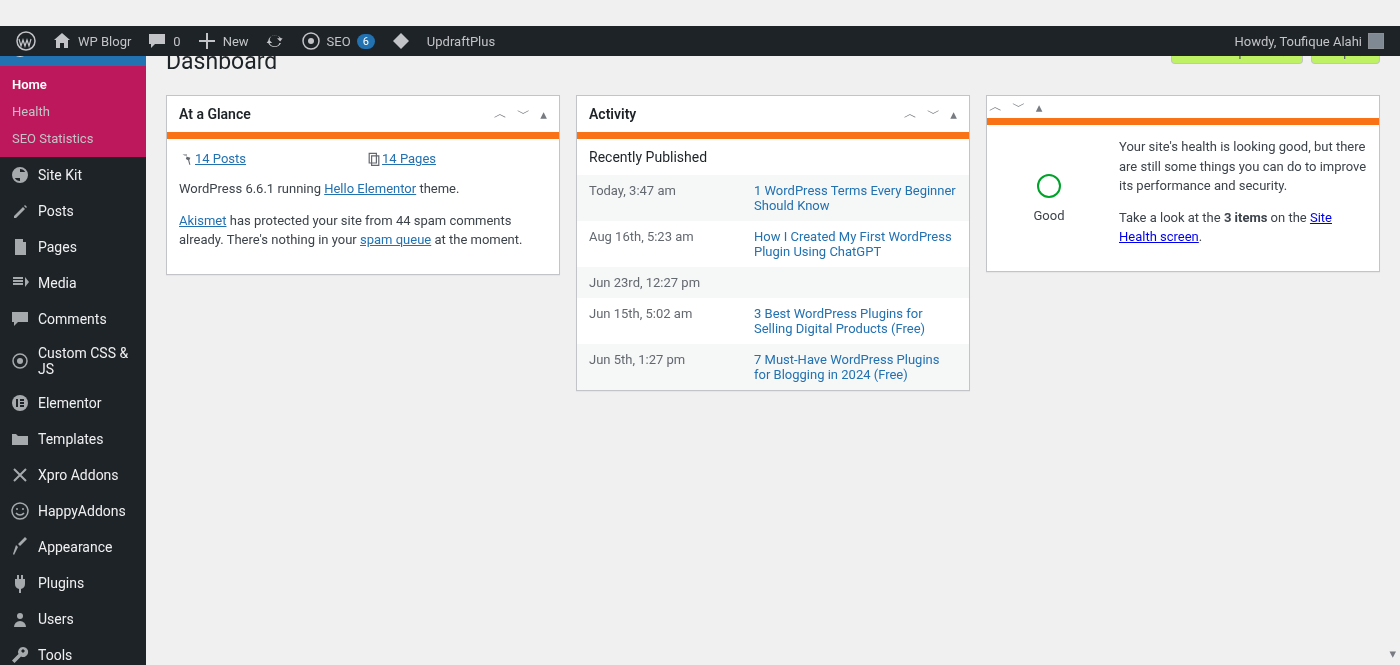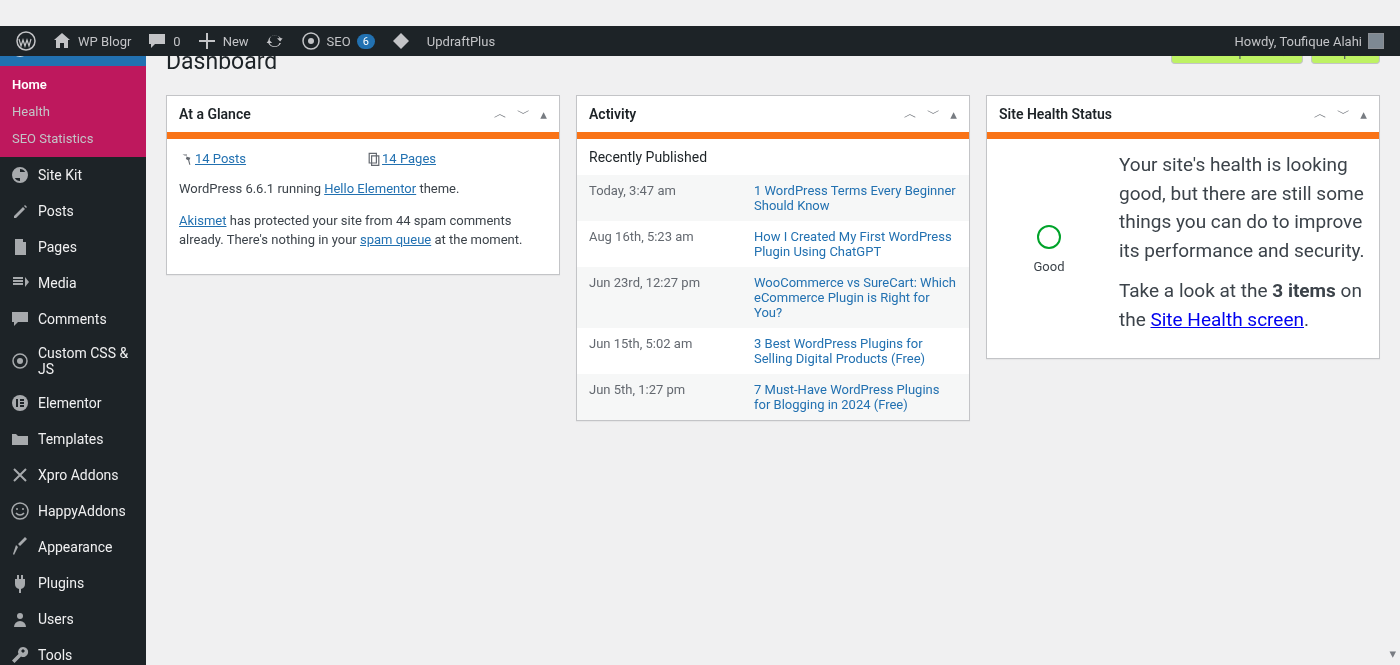--- a/index.html
+++ b/index.html
@@ -35,21 +35,21 @@
 .inside a{color:#2271b1;text-decoration:underline;}
 .activity h3{font-size:14px;font-weight:400;padding:10px 12px;color:#1d2327;}
 .act-list{list-style:none;}
 .act-list li{display:flex;padding:8px 12px;font-size:13px;}
 .act-list li:nth-child(odd){background:#f6f7f7;}
 .act-date{width:165px;color:#646970;}
 .act-title{flex:1;}
 .act-title a{color:#2271b1;text-decoration:none;}
 .health-body{display:flex;gap:20px;padding:12px;}
 .health-gauge{width:100px;display:flex;flex-direction:column;align-items:center;justify-content:center;gap:8px;}
-.health-text{flex:1;font-size:19px;line-height:1.5;}
+.health-text{flex:1;font-size:13px;line-height:1.5;}
 .health-text p{margin-bottom:12px;}
 .ico{width:20px;height:20px;flex-shrink:0;}
 .mico{width:20px;height:20px;flex-shrink:0;}
 .avatar{width:16px;height:16px;background:#7e8993;border:1px solid #8c8f94;}
 .collapse-corner{position:absolute;bottom:4px;right:4px;color:#787c82;cursor:pointer;}
 </style>
 </head>
 <body>
 
 <div id="adminbar">
@@ -272,38 +272,36 @@
           <li>
               <span class="act-date">Today, 3:47 am</span>
               <span class="act-title"><a href="#">1 WordPress Terms Every Beginner Should Know</a></span>
             </li>
           <li>
               <span class="act-date">Aug 16th, 5:23 am</span>
               <span class="act-title"><a href="#">How I Created My First WordPress Plugin Using ChatGPT</a></span>
             </li>
           <li>
               <span class="act-date">Jun 23rd, 12:27 pm</span>
-              <span class="act-title"><a href="#">WooCommerce vs SureCart: Which eCommerce Plugin is Right for You?</a></span>
             </li>
           <li>
               <span class="act-date">Jun 15th, 5:02 am</span>
               <span class="act-title"><a href="#">3 Best WordPress Plugins for Selling Digital Products (Free)</a></span>
             </li>
           <li>
               <span class="act-date">Jun 5th, 1:27 pm</span>
               <span class="act-title"><a href="#">7 Must-Have WordPress Plugins for Blogging in 2024 (Free)</a></span>
             </li>
         </ul>
       </div>
     </div>
 
     <div class="col">
       <div class="postbox">
         <div class="postbox-header">
-          <h2>Site Health Status</h2>
           <div class="handle-actions">
             <button class="ha-btn">︿</button>
             <button class="ha-btn">﹀</button>
             <button class="ha-btn">▴</button>
           </div>
         </div>
         <div class="health-body">
           <div class="health-gauge">
             <svg width="28" height="28" viewBox="0 0 28 28">
                 <circle cx="14" cy="14" r="11" fill="none" stroke="#00a32a" stroke-width="2"></circle>

